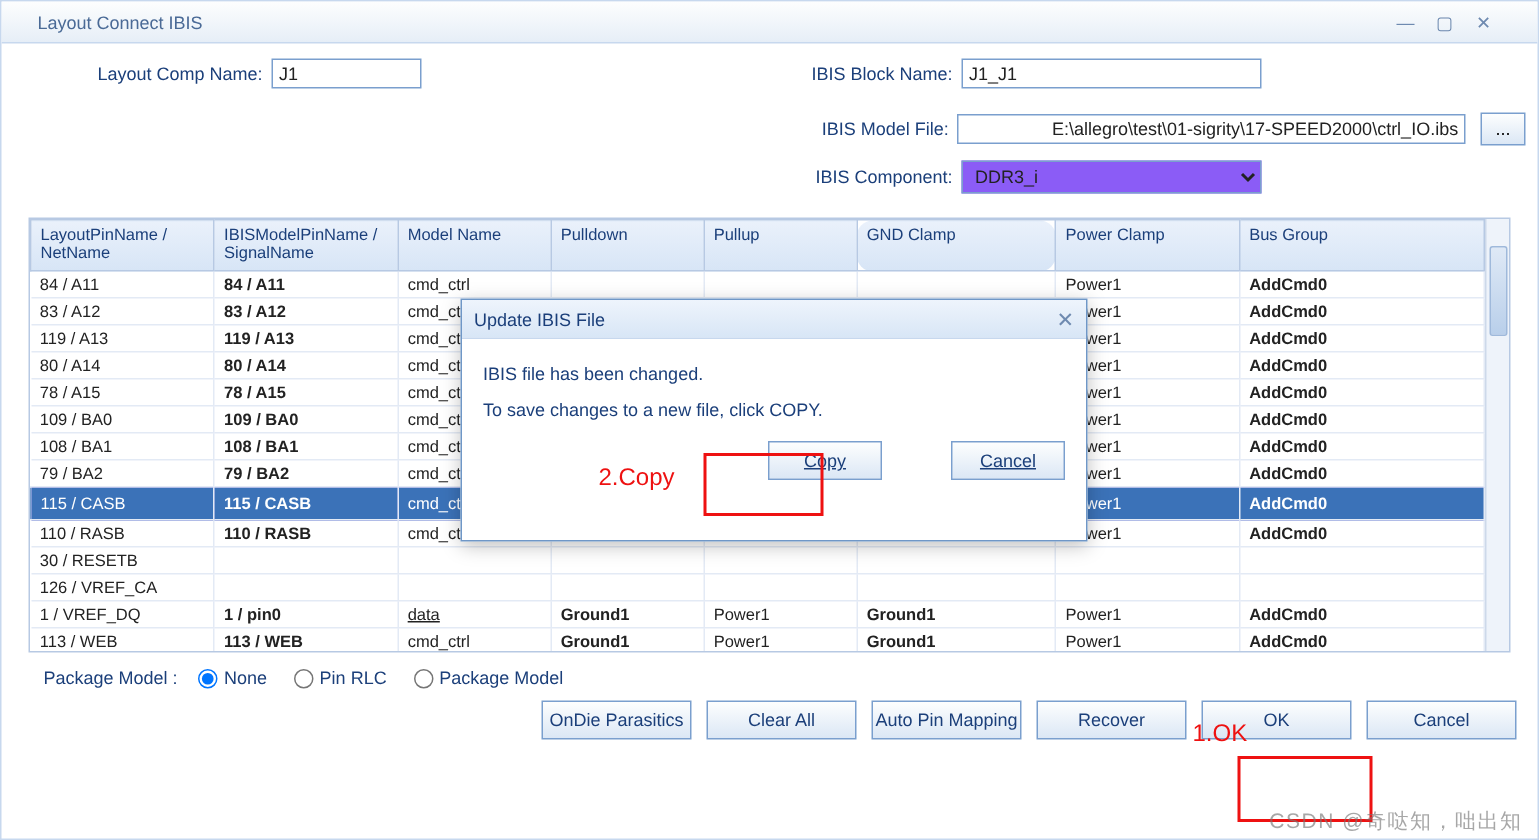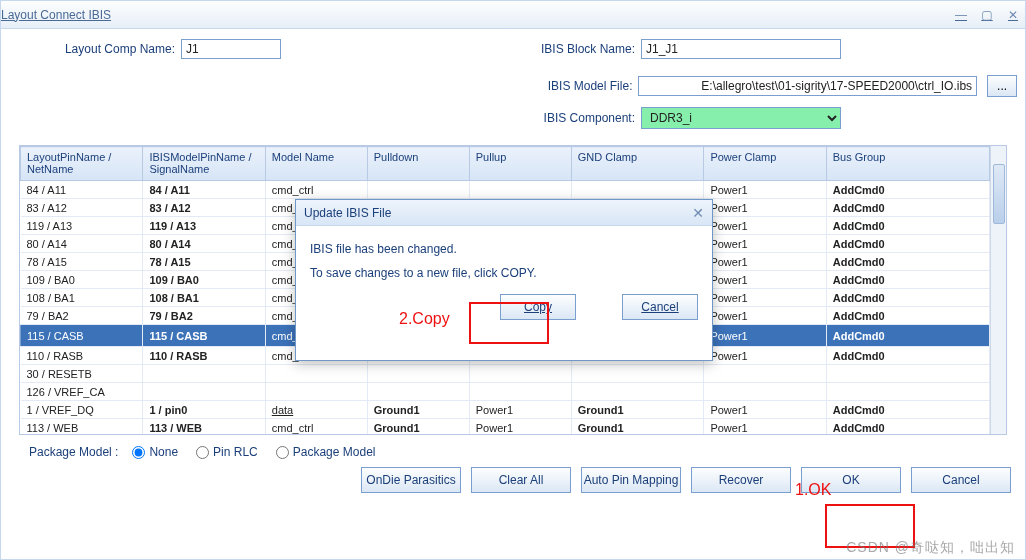--- a/index.html
+++ b/index.html
@@ -1,51 +1,51 @@
 <!DOCTYPE html>
 <html><head>
 <meta charset="utf-8">
 <style>
 * { box-sizing: border-box; margin: 0; padding: 0; font-family: "Segoe UI", Tahoma, sans-serif; font-size: 12px; }
 body { background: #fff; width: 1026px; height: 560px; overflow: hidden; border: 1px solid #c7d8ee; position: relative; }
 
-.titlebar { height: 28px; background: linear-gradient(#fdfefe,#e6eef7); border-bottom: 1px solid #c7d8ee; display: flex; align-items: center; padding: 0 0; color: #4a6a96; text-decoration: underline; }
+.titlebar { height: 28px; background: linear-gradient(#fdfefe,#e6eef7); border-bottom: 1px solid #c7d8ee; display: flex; align-items: center; padding: 0 24px; color: #4a6a96; }
 .titlebar .spacer { flex: 1; }
 .winbtn { width: 24px; height: 18px; margin-left: 2px; border: 1px solid transparent; display: flex; align-items: center; justify-content: center; color: #6e8ab0; }
 
 .form-area { padding: 10px 8px 6px 20px; }
 .form-row { display: flex; align-items: center; margin-bottom: 10px; }
 .form-row label { color: #1b3f7a; text-align: right; padding-right: 6px; }
 .lbl1 { width: 160px; }
 .lbl2 { width: 120px; }
 .txt { border: 1px solid #7a9fce; height: 20px; padding: 0 4px; background: #fff; color: #222; }
 .txt.w100 { width: 100px; }
 .txt.w200 { width: 200px; }
 .txt.w430 { width: 340px; text-align: right; }
-.sel { border: 1px solid #7a9fce; height: 22px; width: 200px; background: #86efac; color: #222; padding: 0 4px; }
+.sel { border: 1px solid #7a9fce; height: 22px; width: 200px; background: #8b5cf6; color: #222; padding: 0 4px; }
 .btn-elps { width: 30px; height: 22px; border: 1px solid #7a9fce; background: linear-gradient(#fdfefe,#dbe7f5); margin-left: 10px; }
 
 .grid-wrap { margin: 0 18px; border: 1px solid #b7c9e3; height: 290px; display: flex; }
 .grid { flex: 1; overflow: hidden; }
 .grid table { width: 100%; border-collapse: collapse; }
 .grid th { background: linear-gradient(#eaf1fb,#d7e5f6); border: 1px solid #b7c9e3; padding: 4px 6px; text-align: left; font-weight: normal; color: #1b3f7a; height: 34px; vertical-align: top; font-size: 11px; }
 .grid td { border-right: 1px solid #e3eaf5; border-bottom: 1px solid #e3eaf5; padding: 2px 6px; color: #222; height: 18px; font-size: 11px; white-space: nowrap; }
 .grid tr.sel td { background: #3b72b8; color: #fff; }
 .scrollbar { width: 16px; background: #eef3fa; border-left: 1px solid #cdd9ea; position: relative; }
 .thumb { position: absolute; top: 18px; left: 2px; width: 12px; height: 60px; background: linear-gradient(#dfe9f6,#b9cfea); border: 1px solid #9fb9db; border-radius: 2px; }
 
 .pkg-row { padding: 10px 20px 4px 28px; display: flex; align-items: center; color: #1b3f7a; }
 .pkg-row label { margin-right: 18px; display: flex; align-items: center; }
 .pkg-row input { margin-right: 4px; }
 
 .btn-row { display: flex; justify-content: flex-end; padding: 4px 14px 0 0; gap: 10px; }
 .dlg-btn { width: 100px; height: 26px; border: 1px solid #7a9fce; background: linear-gradient(#fdfefe,#dbe7f5); color: #1b3f7a; }
 
 
-.modal { position: absolute; left: 294px; top: 198px; width: 418px; height: 162px; background: #fff; border: 1px solid #6f97c7; box-shadow: 0 3px 12px rgba(0,0,0,.25); }
+.modal { position: absolute; left: 306px; top: 198px; width: 418px; height: 162px; background: #fff; border: 1px solid #6f97c7; box-shadow: 0 3px 12px rgba(0,0,0,.25); }
 .modal .mtitle { height: 26px; background: linear-gradient(#eef4fc,#d8e6f6); display: flex; align-items: center; padding: 0 8px; color: #1b3f7a; border-bottom: 1px solid #c7d8ee; }
 .modal .mtitle .spacer { flex: 1; }
 .modal .mclose { color: #6e8ab0; font-size: 14px; }
 .modal .mbody { padding: 16px 14px 0 14px; color: #1b3f7a; }
 .modal .mbody p { margin-bottom: 10px; }
 .modal .mbtns { display: flex; justify-content: flex-end; gap: 46px; margin-top: 14px; text-decoration: underline; }
 .mbtn { width: 76px; height: 26px; border: 1px solid #7a9fce; background: linear-gradient(#fdfefe,#dbe7f5); color: #1b3f7a; }
 
 
 .red-box { position: absolute; border: 2px solid #e11; }
@@ -93,21 +93,21 @@
 <div class="grid-wrap">
   <div class="grid">
     <table>
       <thead>
           <tr id="hdr-row">
             <th style="width: 120px;">LayoutPinName / NetName</th>
             <th style="width: 120px;">IBISModelPinName / SignalName</th>
             <th style="width: 100px;">Model Name</th>
             <th style="width: 100px;">Pulldown</th>
             <th style="width: 100px;">Pullup</th>
-            <th style="width: 130px;">GND Clamp</th>
+            <th style="width: 130px; border-radius: 11px;">GND Clamp</th>
             <th style="width: 120px;">Power Clamp</th>
             <th style="width: 160px;">Bus Group</th>
           </tr>
         </thead>
       <tbody id="grid-body">
           <tr>
             <td class="">84 / A11</td>
             <td class="bold">84 / A11</td>
             <td class="">cmd_ctrl</td>
             <td class=""></td>

